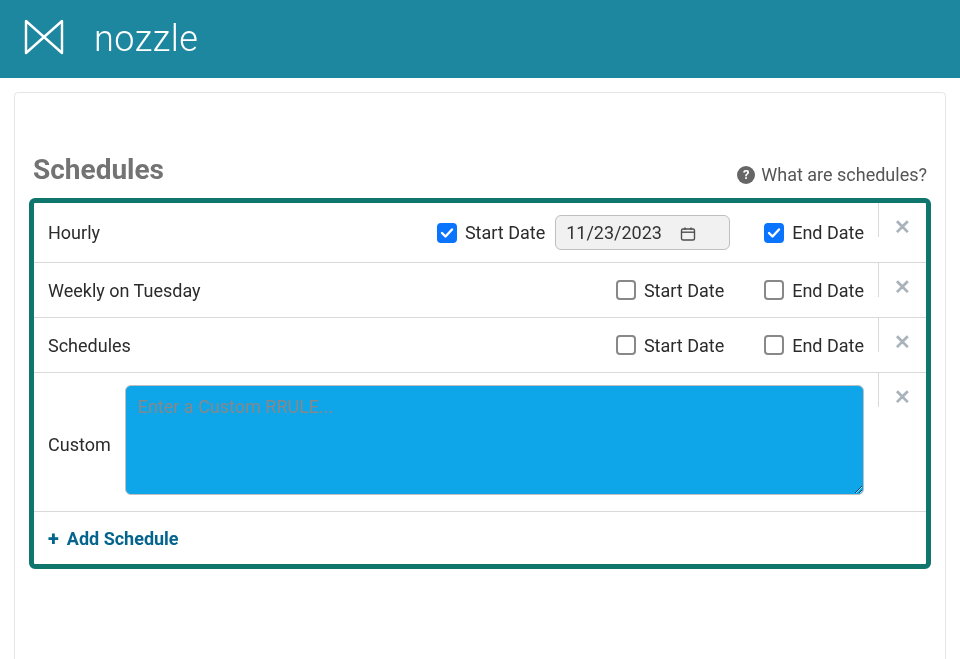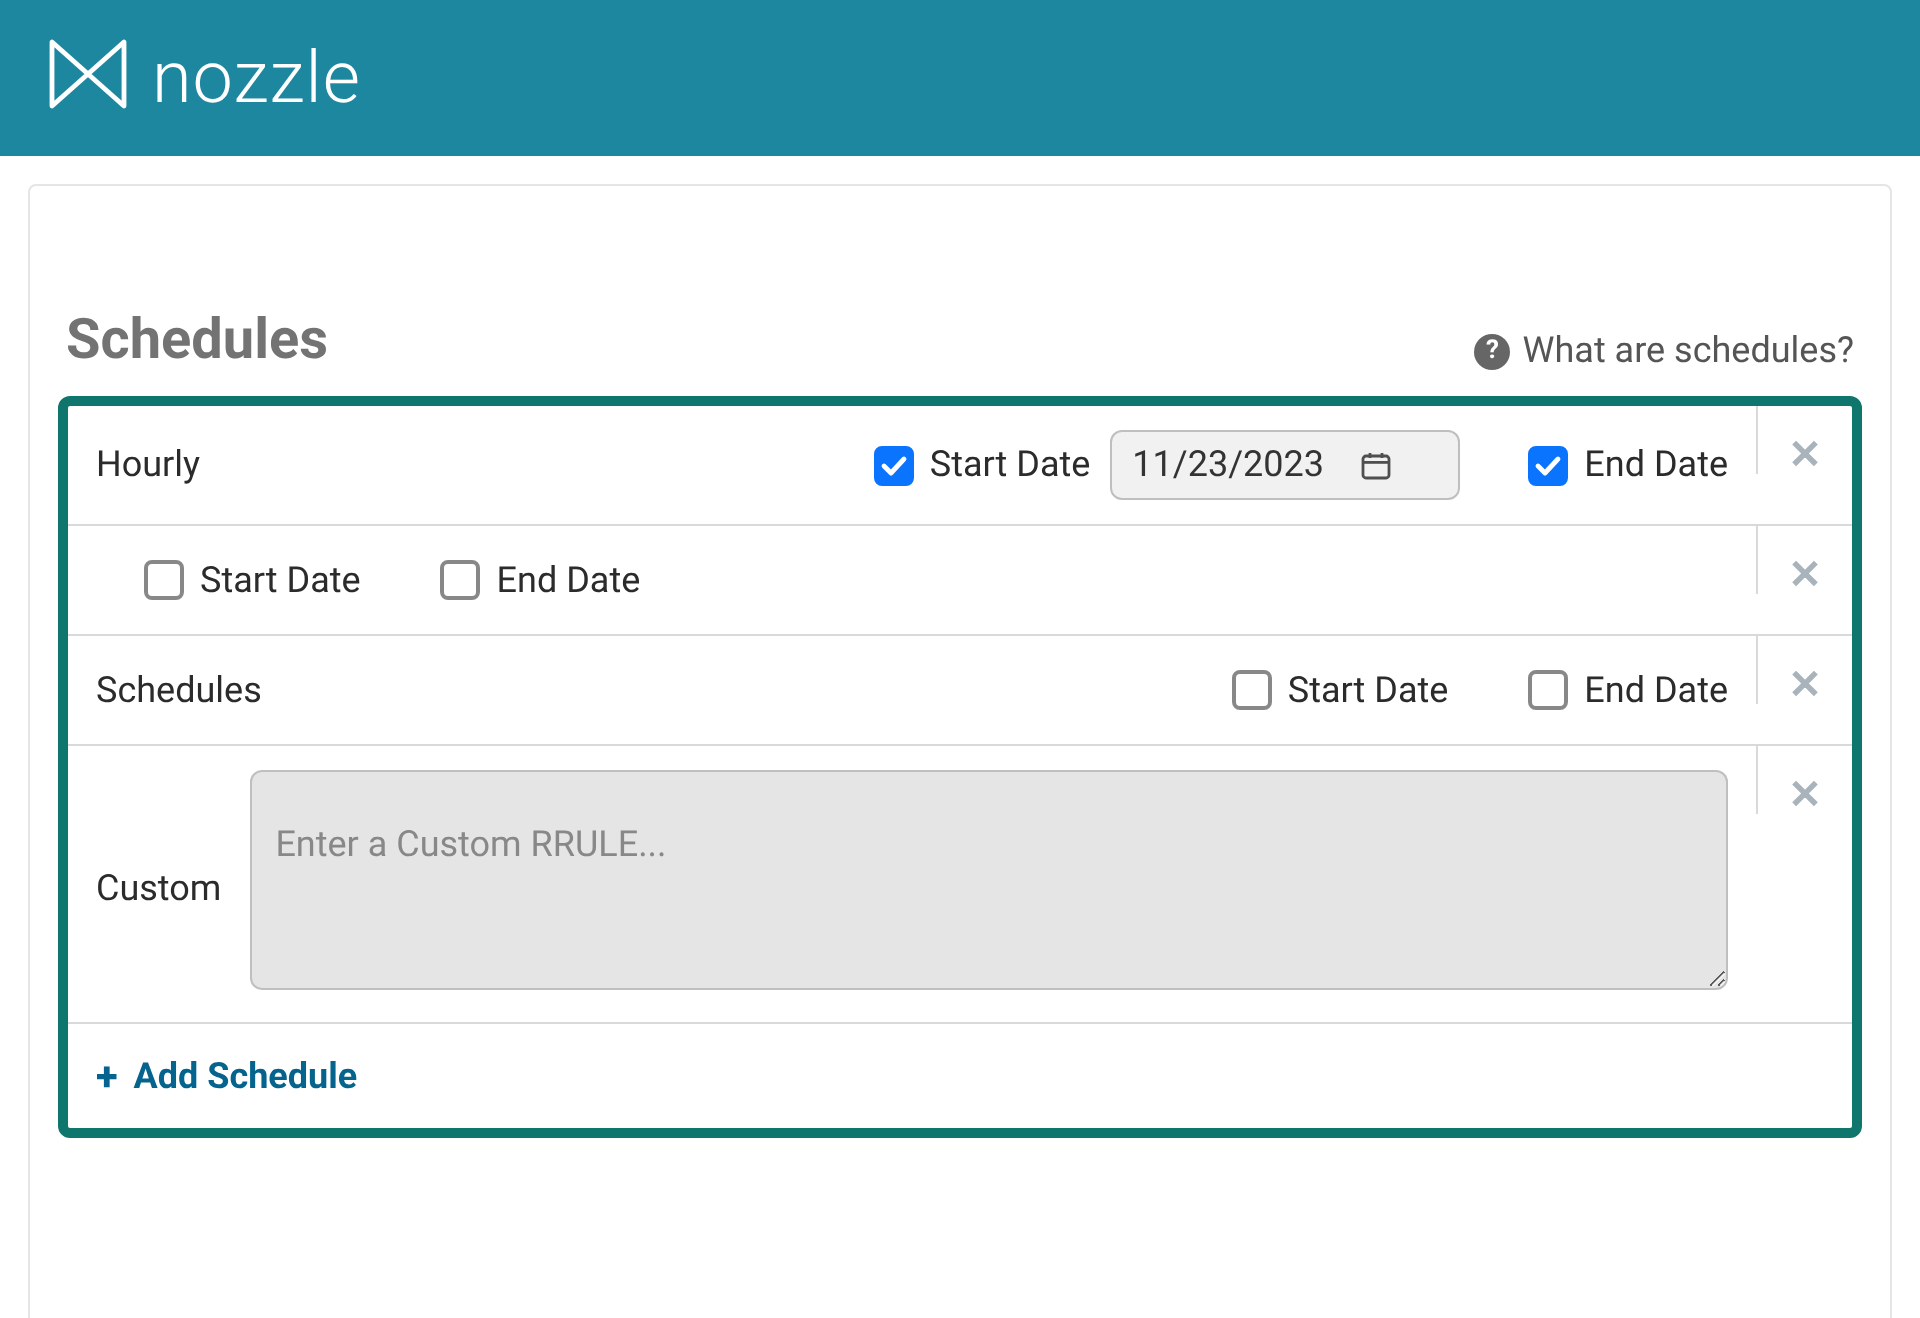--- a/index.html
+++ b/index.html
@@ -12,21 +12,21 @@
     .top-bar {
       background: #1d87a0;
       height: 78px;
       display: flex;
       align-items: center;
       padding-left: 22px;
     }
     .brand {
       display: flex;
       align-items: center;
-      gap: 10px;
+      gap: 28px;
       color: #fff;
     }
     .brand-text {
       font-size: 36px;
       font-weight: 300;
       letter-spacing: 0.5px;
     }
     .card {
       margin: 14px;
       border: 1px solid #e5e5e5;
@@ -156,23 +156,23 @@
     .custom-row .row-name { padding-top: 4px; }
     .custom-text {
       flex: 1;
       margin-left: 14px;
     }
     textarea.rrule {
       width: 100%;
       height: 110px;
       resize: both;
       border: 1px solid #bfbfbf;
-      background: #e5e5e5;
+      background: #0ea5e9;
       border-radius: 6px;
-      padding: 26px 12px;
+      padding: 10px 12px;
       font-family: inherit;
       font-size: 18px;
       color: #333;
     }
     textarea.rrule::placeholder { color: #888; }
     .add-row {
       padding: 14px 14px;
     }
     .add-btn {
       display: inline-flex;
@@ -250,20 +250,21 @@
         </div>
         <div class="remove-cell">
           <span class="remove-btn">
             <span>✕</span>
           </span>
         </div>
       </div>
 
       <div class="row simple">
         <div class="row-main">
+          <div class="row-name">Weekly on Tuesday</div>
           <div class="controls">
             <label class="chk">
               <span class="chkbox">
                 
               </span>
               <span>Start Date</span>
             </label>
             <label class="chk">
               <span class="chkbox">
                 

